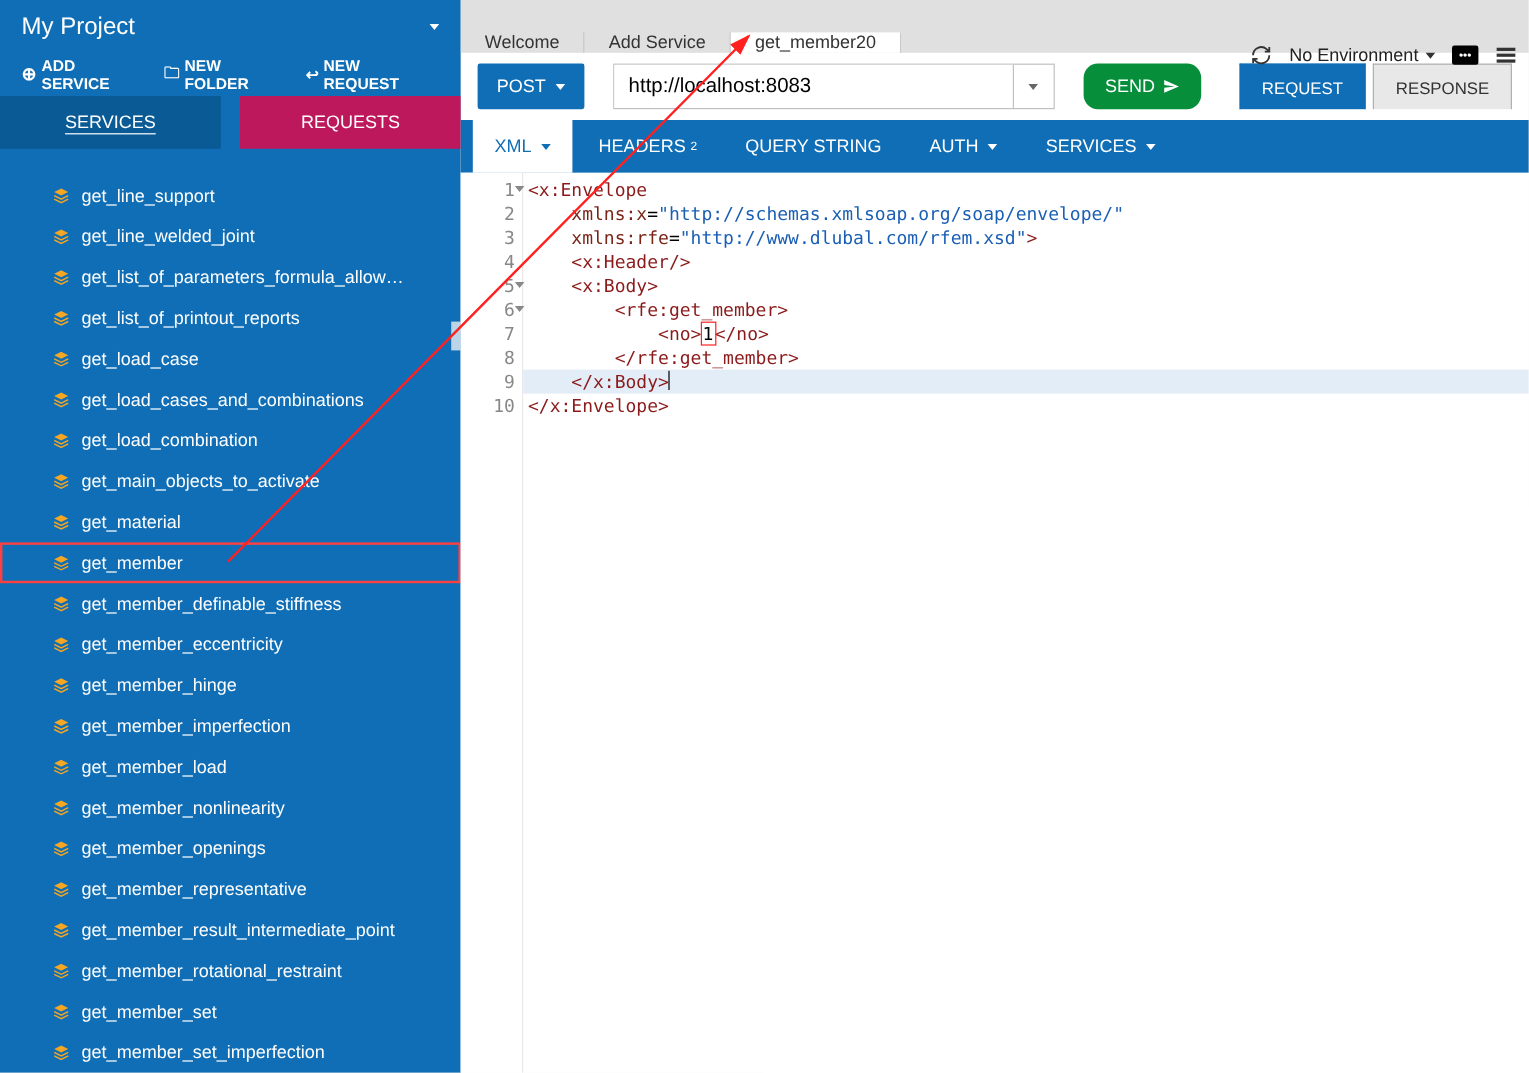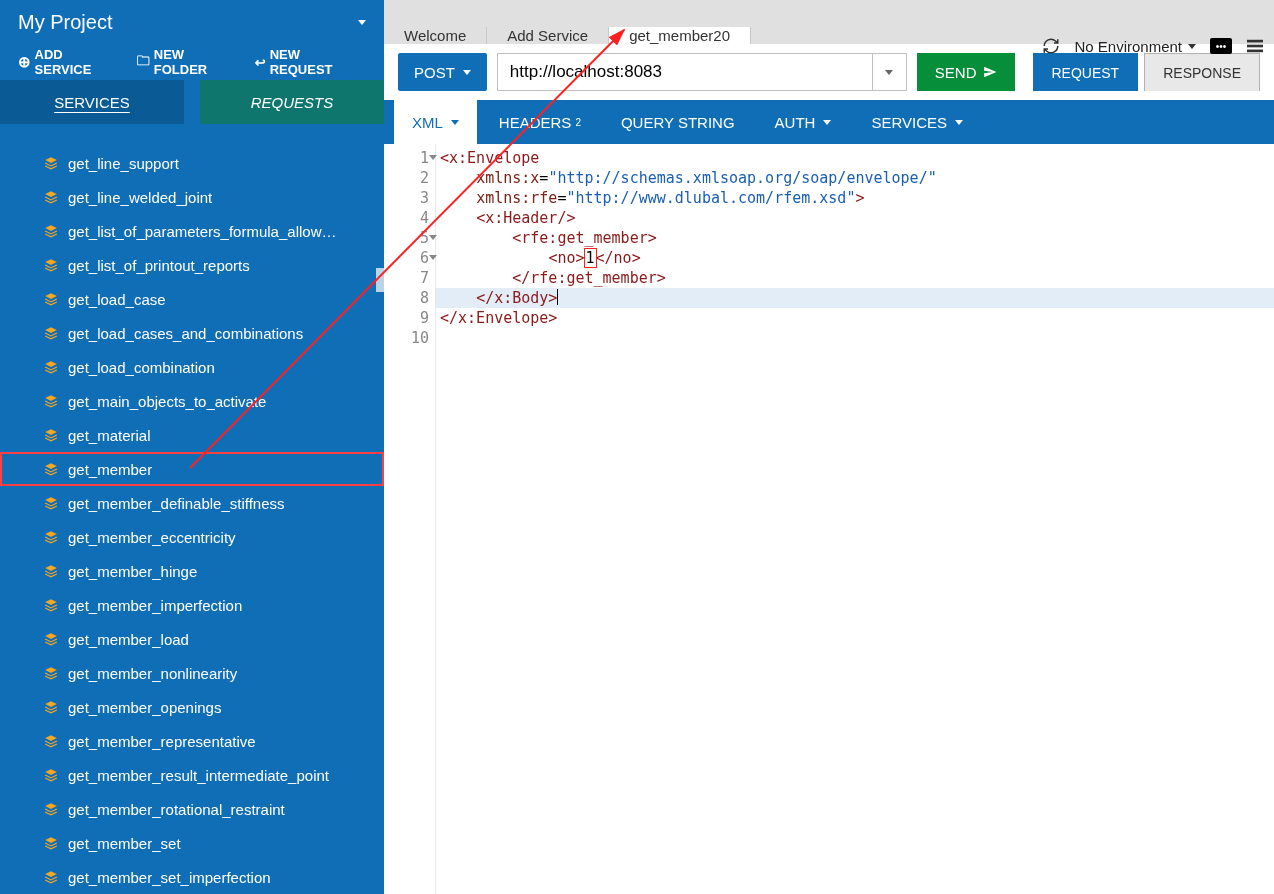--- a/index.html
+++ b/index.html
@@ -6,40 +6,40 @@
 body { font-family: "Segoe UI", Arial, sans-serif; font-size: 14px; background: #f0f0f0; overflow: hidden; width: 1274px; height: 894px; position: relative; }
 
 .sidebar { position: absolute; left: 0; top: 0; width: 384px; height: 894px; background: #0f6eb5; color: #fff; display: flex; flex-direction: column; }
 .sb-head { height: 44px; display: flex; align-items: center; padding: 0 18px; font-size: 20px; justify-content: space-between; }
 .sb-actions { height: 36px; display: flex; align-items: center; gap: 14px; padding: 0 18px; font-size: 13px; font-weight: 600; }
 .sb-actions span { display: inline-flex; align-items: center; gap: 4px; }
 .sb-tabs { height: 44px; display: flex; gap: 16px; }
 .sb-tab { flex: 1; display: flex; align-items: center; justify-content: center; font-size: 15px; }
 .sb-tab.active { background: #0a5a96; }
 .sb-tab.active span { text-decoration: underline; text-underline-offset: 4px; }
-.sb-tab.inactive { background: #0f766e; font-style: italic; }
+.sb-tab.inactive { background: #be185d; }
 .sb-list { flex: 1; overflow: hidden; position: relative; }
 .sb-item { height: 34px; display: flex; align-items: center; gap: 10px; padding-left: 44px; font-size: 15px; white-space: nowrap; overflow: hidden; text-overflow: ellipsis; }
 .stack-icon { width: 14px; height: 14px; flex-shrink: 0; }
 .sb-item.highlight { outline: 2px solid #ff4040; outline-offset: -2px; }
 .sb-scrollthumb { position: absolute; right: 0; top: 144px; width: 8px; height: 24px; background: #bcd4e8; }
 
 .main { position: absolute; left: 384px; top: 0; width: 890px; height: 894px; background: #fff; display: flex; flex-direction: column; }
 .top-tabs { height: 44px; background: #e0e0e0; display: flex; align-items: flex-end; position: relative; }
 .top-tab { padding: 0 20px; display: flex; align-items: center; border-right: 1px solid #c8c8c8; font-size: 15px; color: #333; }
 .top-tab.active { background: #fff; }
 .top-right { position: absolute; right: 10px; top: 0; height: 44px; display: flex; align-items: center; gap: 14px; font-size: 15px; color: #222; margin-top: 24px; }
 .icon-btn { width: 18px; height: 18px; display: inline-flex; align-items: center; justify-content: center; }
 
-.req-bar { height: 56px; display: flex; align-items: center; gap: 10px; padding: 0 14px; }
+.req-bar { height: 56px; display: flex; align-items: center; gap: 24px; padding: 0 14px; }
 .method-btn { background: #0f6eb5; color: #fff; height: 38px; padding: 0 16px; display: flex; align-items: center; gap: 8px; font-size: 15px; border-radius: 2px; }
 .url-wrap { flex: 1; height: 38px; border: 1px solid #c0c0c0; display: flex; align-items: center; }
 .url-input { flex: 1; height: 100%; padding: 0 12px; font-size: 17px; border: none; outline: none; }
 .url-dd { width: 34px; height: 100%; border-left: 1px solid #c0c0c0; display: flex; align-items: center; justify-content: center; color: #666; }
-.send-btn { background: #068e3a; color: #fff; height: 38px; padding: 0 18px; display: flex; align-items: center; gap: 6px; font-size: 15px; border-radius: 0; }
+.send-btn { background: #068e3a; color: #fff; height: 38px; padding: 0 18px; display: flex; align-items: center; gap: 6px; font-size: 15px; border-radius: 12px; }
 .rr-tabs { display: flex; gap: 6px; margin-left: 8px; }
 .rr-tab { height: 38px; padding: 0 18px; display: flex; align-items: center; font-size: 14px; border: 1px solid #b0b0b0; border-bottom: none; }
 .rr-tab.req { background: #0f6eb5; color: #fff; border-color: #0f6eb5; }
 .rr-tab.res { background: #e8e8e8; color: #333; }
 
 .sub-tabs { height: 44px; background: #0f6eb5; display: flex; align-items: stretch; padding-left: 10px; gap: 4px; }
 .sub-tab { padding: 0 18px; display: flex; align-items: center; color: #fff; font-size: 15px; gap: 4px; }
 .sub-tab.active { background: #fff; color: #0f6eb5; }
 .caret-down { width: 0; height: 0; border-left: 4px solid transparent; border-right: 4px solid transparent; border-top: 5px solid currentColor; display: inline-block; }
 .sup { font-size: 10px; vertical-align: super; }
@@ -354,20 +354,21 @@
         <div>7</div>
         <div>8</div>
         <div>9</div>
         <div>10</div>
       </div>
     <div class="code" id="code">
         <div class="code-line"><span class="t-tag">&lt;x:Envelope</span></div>
         <div class="code-line">    <span class="t-attr">xmlns:x</span><span class="t-txt">=</span><span class="t-str">"http://schemas.xmlsoap.org/soap/envelope/"</span></div>
         <div class="code-line">    <span class="t-attr">xmlns:rfe</span><span class="t-txt">=</span><span class="t-str">"http://www.dlubal.com/rfem.xsd"</span><span class="t-tag">&gt;</span></div>
         <div class="code-line">    <span class="t-tag">&lt;x:Header/&gt;</span></div>
+        <div class="code-line">    <span class="t-tag">&lt;x:Body&gt;</span></div>
         <div class="code-line">        <span class="t-tag">&lt;rfe:get_member&gt;</span></div>
         <div class="code-line">            <span class="t-tag">&lt;no&gt;</span><span class="t-txt box-mark">1</span><span class="t-tag">&lt;/no&gt;</span></div>
         <div class="code-line">        <span class="t-tag">&lt;/rfe:get_member&gt;</span></div>
         <div class="code-line hl">    <span class="t-tag">&lt;/x:Body&gt;</span><span class="cursor"></span></div>
         <div class="code-line"><span class="t-tag">&lt;/x:Envelope&gt;</span></div>
       </div>
   </div>
 </div>
 
 <svg class="arrow-svg">

